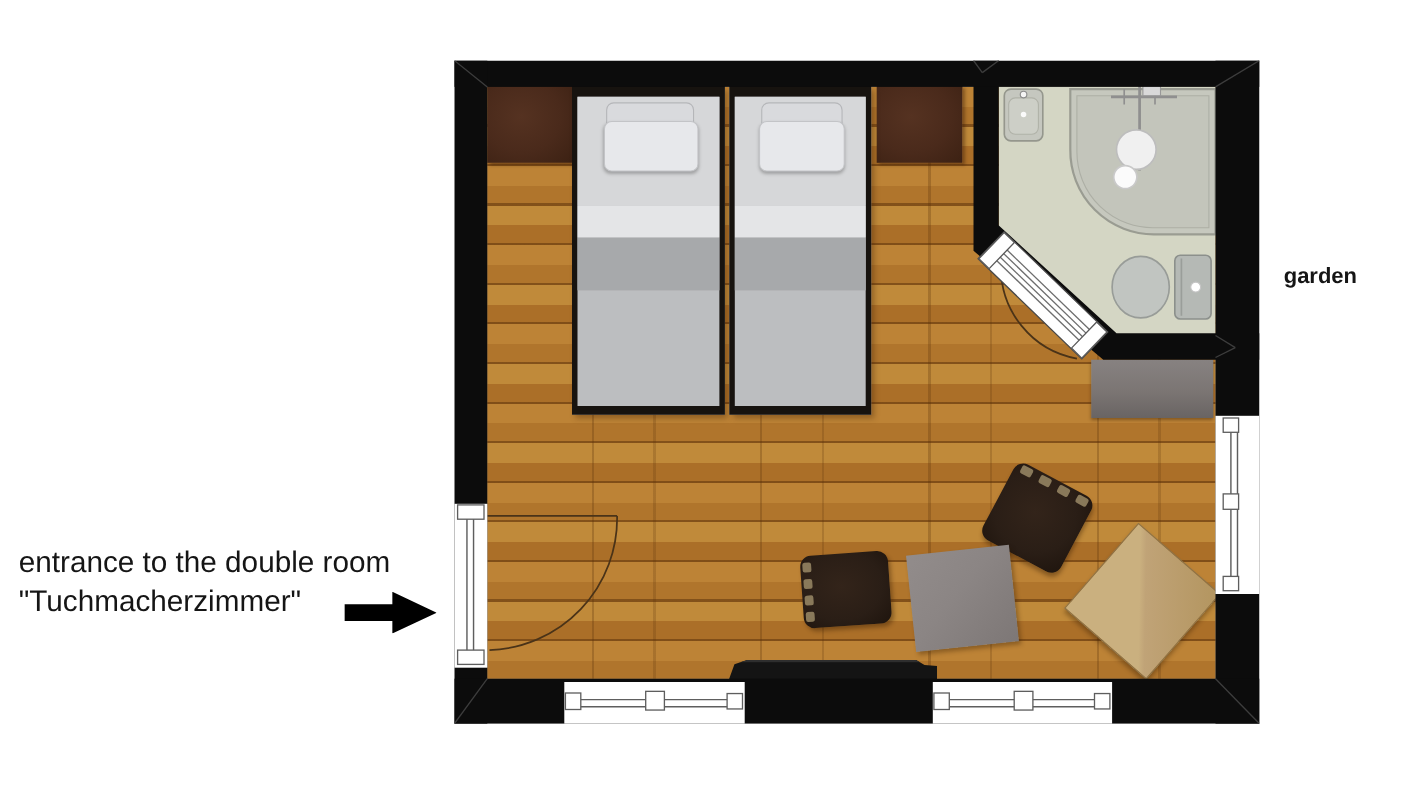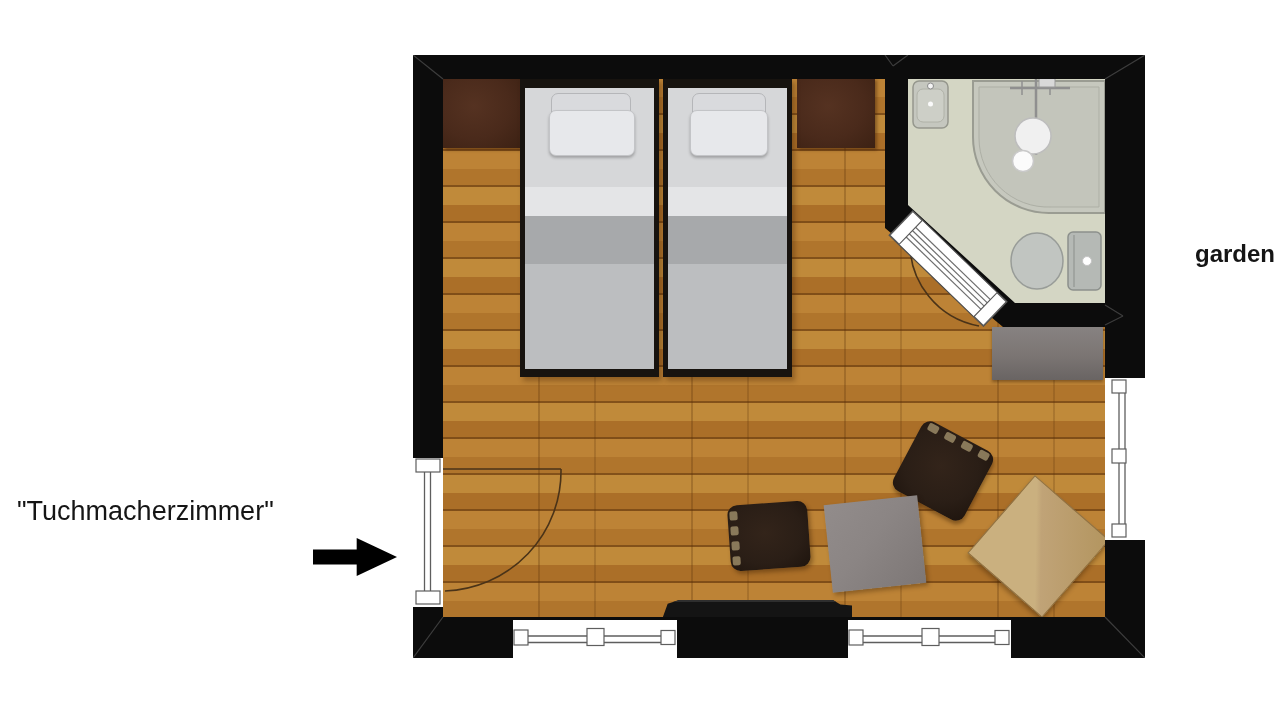--- a/index.html
+++ b/index.html
@@ -35,21 +35,21 @@
               box-shadow:2px 3px 4px rgba(50,25,0,.35);}
   #table-wood{background:linear-gradient(50deg,#cab07f 48%,var(--woodtable,#c0a377) 52%,#b3955f);
               border:1px solid #8d7348;box-shadow:2px 3px 4px rgba(50,25,0,.35);}
   #dresser{background:linear-gradient(180deg,#878281,var(--dresser,#7b7573) 55%,#696463);
            box-shadow:0 2px 3px rgba(40,20,0,.4);}
   #sideboard{background:#141414;border-top:2px solid #2e2e2e;
              clip-path:polygon(0 100%,4% 15%,10% 0,90% 0,94% 18%,100% 22%,100% 100%);}
   #plan-svg{position:absolute;left:0;top:0;z-index:3;pointer-events:none;}
   
   #entrance-label{left:17px;top:494px;font-size:27px;line-height:35px;color:var(--text,#151515);}
-  #garden-label{left:1167px;top:240px;font-size:24px;font-weight:bold;color:var(--text,#151515);margin-left:28px;}
+  #garden-label{left:1167px;top:240px;font-size:20px;font-weight:bold;color:var(--text,#151515);}
   #entrance-arrow{left:313px;top:538px;width:84px;height:38px;background:var(--arrow,#000);
     clip-path:polygon(0 30%,52% 30%,52% 0,100% 50%,52% 100%,52% 70%,0 70%);}
 </style>
 </head>
 <body>
 
 <div id="plan">
 
   <div id="wood-floor" class="abs" style="z-index:1;"></div>
 
@@ -194,16 +194,17 @@
       <rect x="0" y="403" width="30" height="149" fill="#ffffff"></rect>
       <line x1="11.5" y1="408" x2="11.5" y2="544" stroke="#5e5e5e" stroke-width="1.3"></line>
       <line x1="17.5" y1="408" x2="17.5" y2="544" stroke="#5e5e5e" stroke-width="1.3"></line>
       <rect x="3" y="404" width="24" height="13" fill="#ffffff" stroke="#5e5e5e" stroke-width="1.2"></rect>
       <rect x="3" y="536" width="24" height="13" fill="#ffffff" stroke="#5e5e5e" stroke-width="1.2"></rect>
     </g>
   </svg>
 </div>
 
 <div id="entrance-label" class="abs">
+  <div>entrance to the double room</div>
   <div>"Tuchmacherzimmer"</div>
 </div>
 <div id="entrance-arrow" class="abs"></div>
 <div id="garden-label" class="abs">garden</div>
 
 </body></html>

